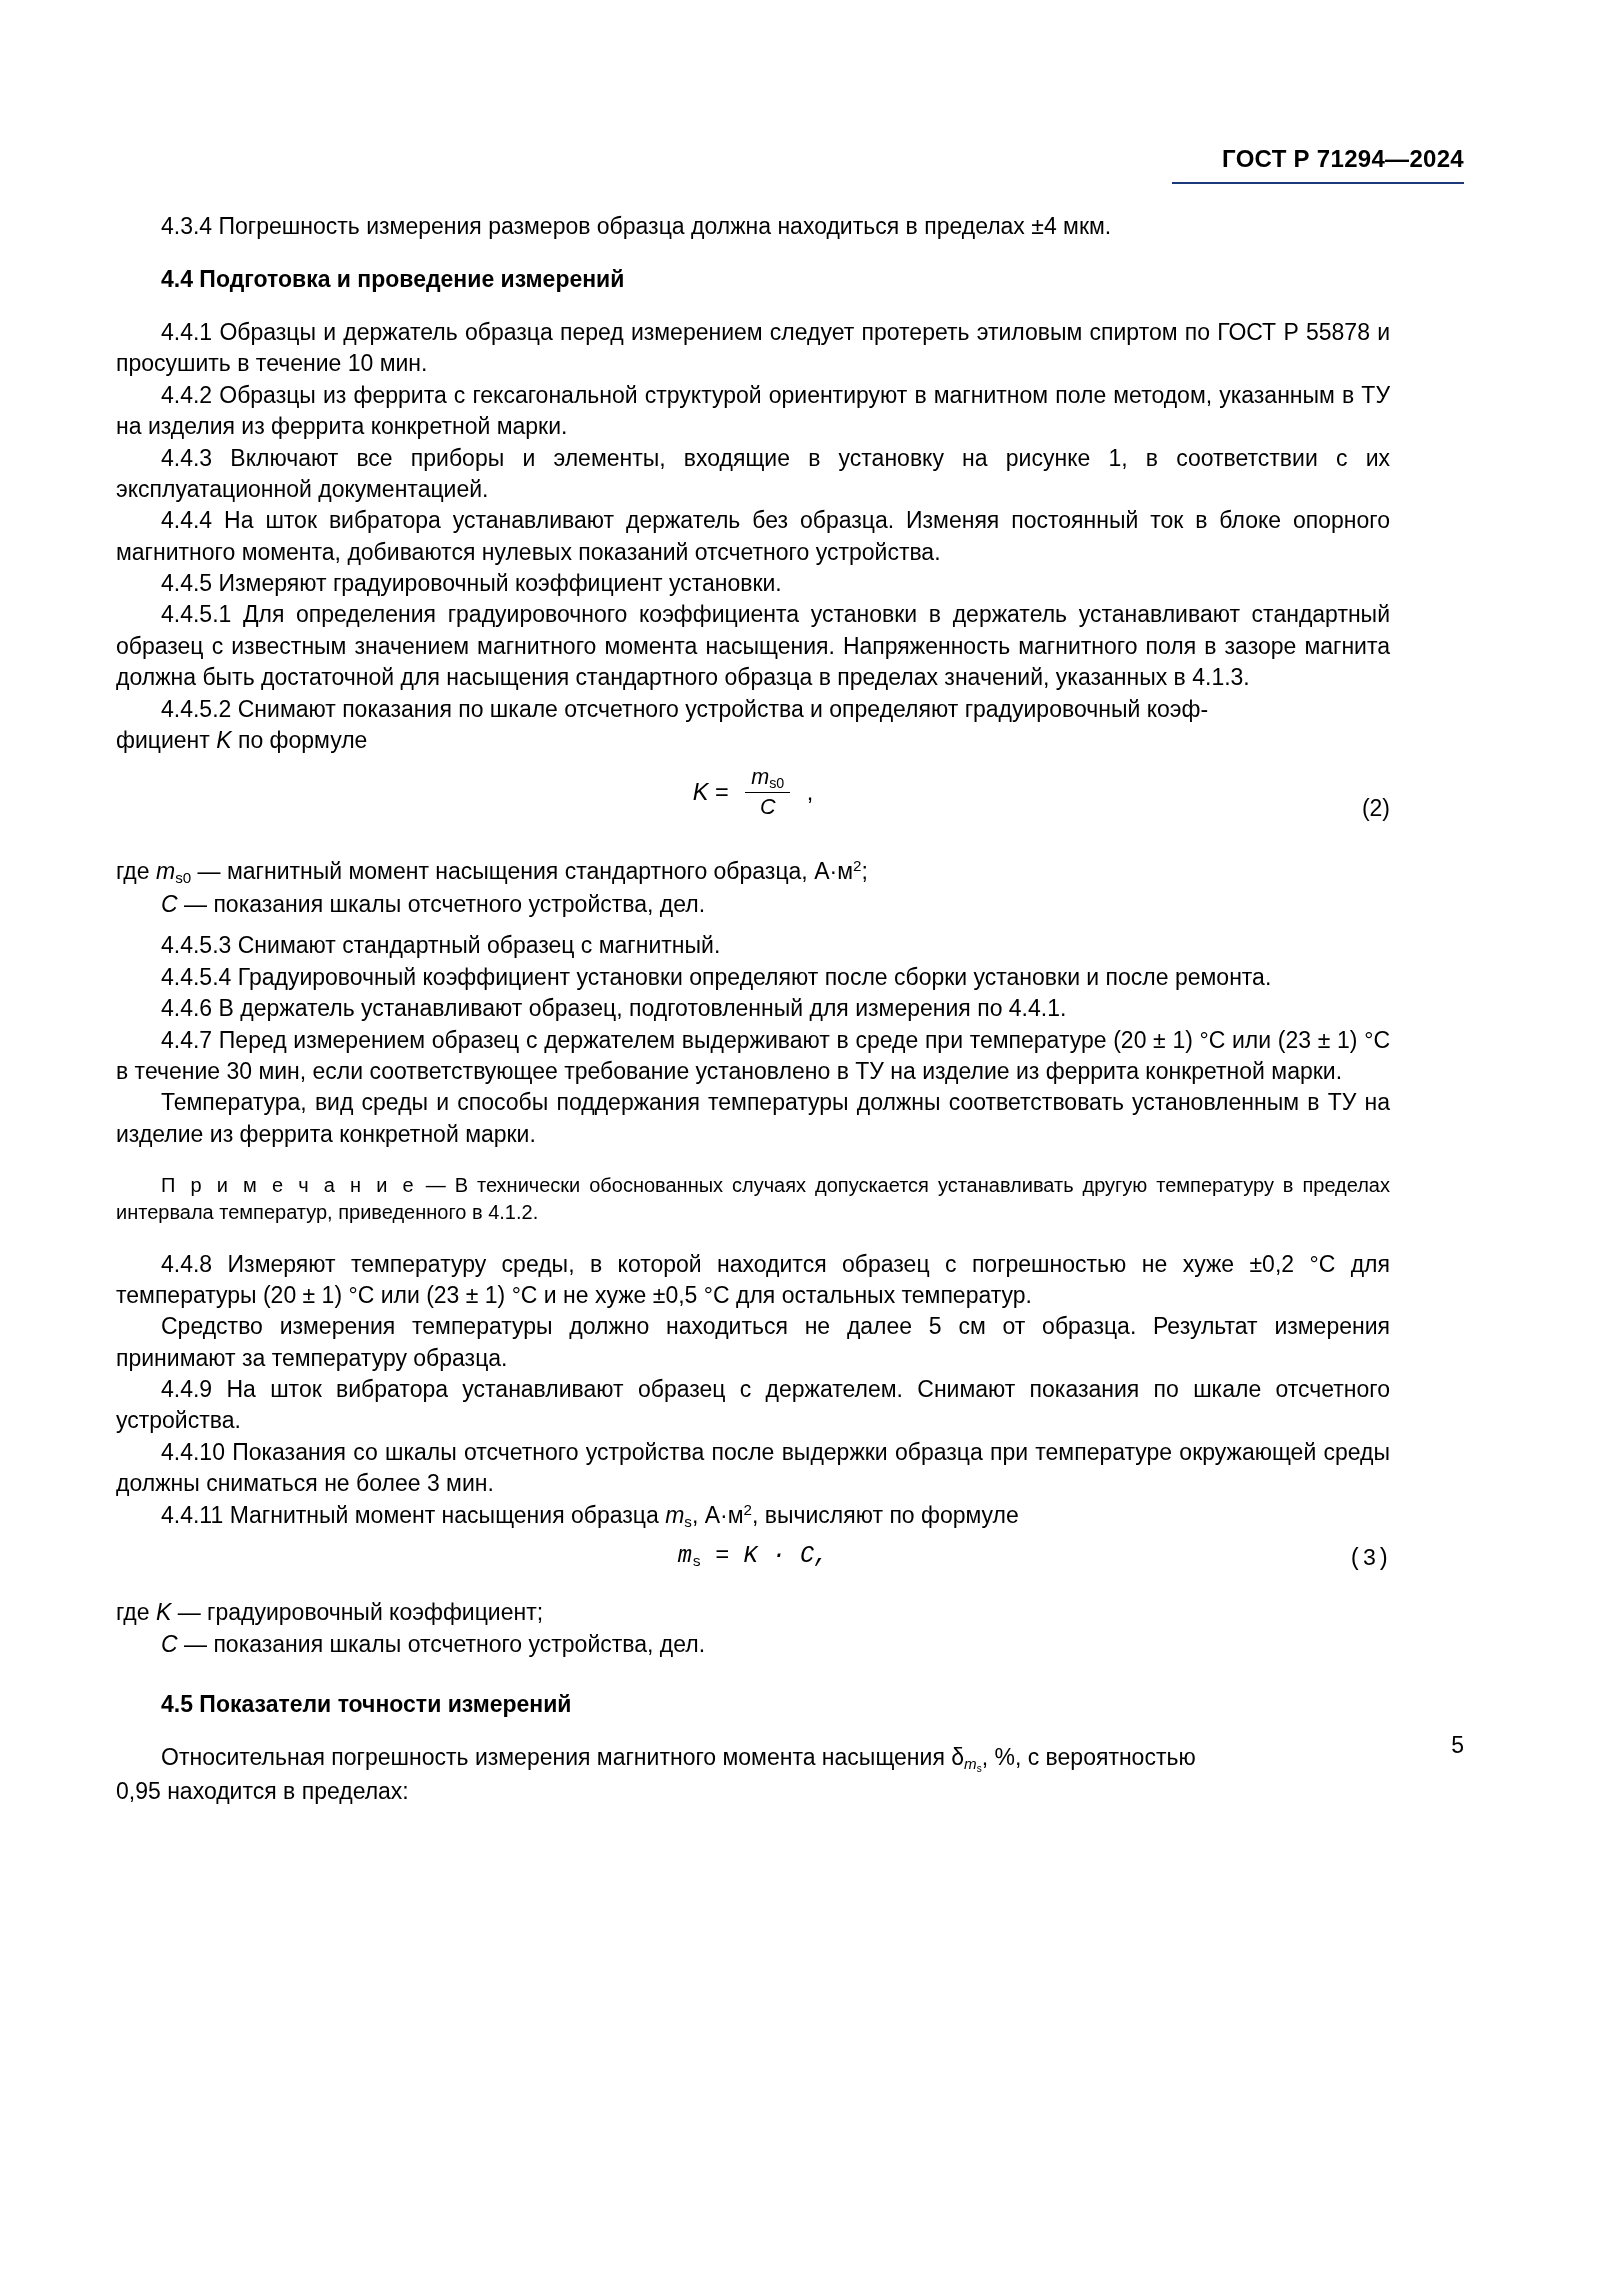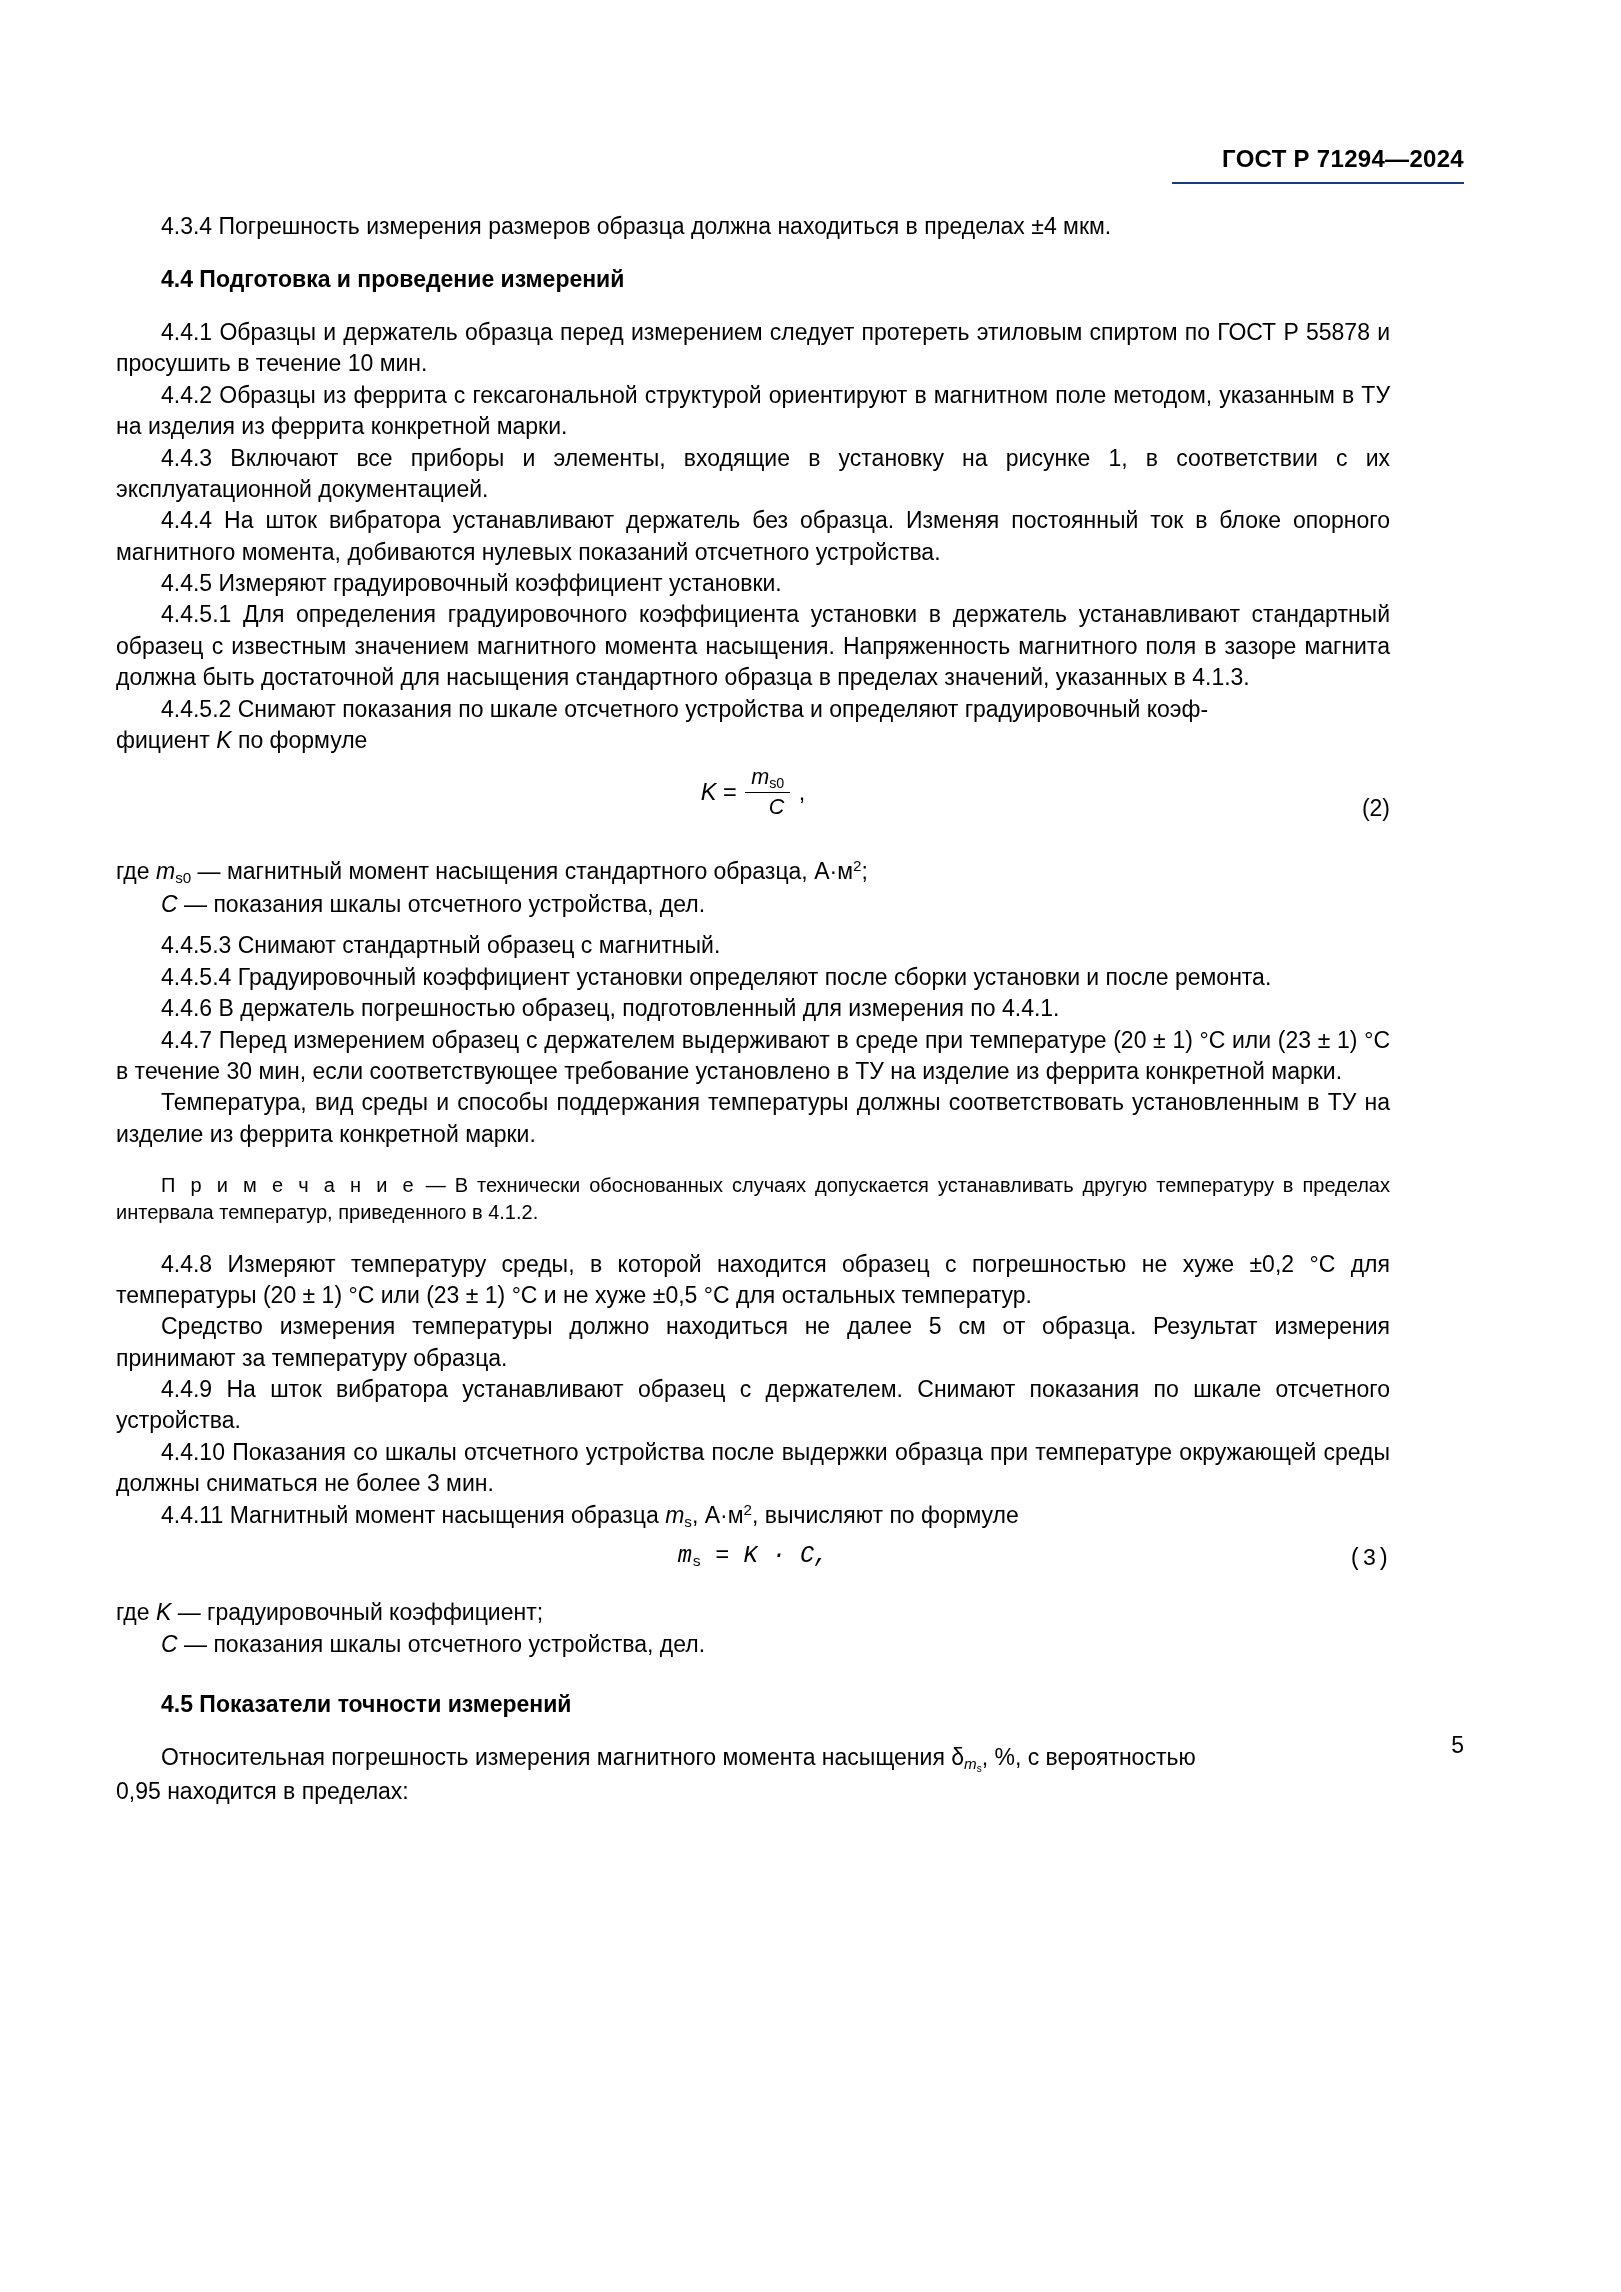--- a/index.html
+++ b/index.html
@@ -88,22 +88,22 @@
     font-size: 23.5px;
   }
   .eqnum {
     position: absolute;
     right: 0;
     font-size: 23px;
   }
   .frac {
     display: inline-block;
     vertical-align: middle;
-    text-align: right;
-    margin: 0 2px;
+    text-align: center;
+    margin: 0 10px;
     position: relative;
     top: -2px;
   }
   .frac .num {
     display: block;
     padding: 0 5.9px 1px 5.9px;
     border-bottom: 1.6px solid #000;
     font-size: 21.6px;
   }
   .frac .den {
@@ -162,21 +162,21 @@
       </div>
       <div class="eqnum" style="top:29px;">(2)</div>
     </div>
 
     <p class="where"><span>где </span><i>m</i><sub>s0</sub><span> — магнитный момент насыщения стандартного образца, А·м</span><sup>2</sup><span>;</span></p>
     <p class="where-ind"><i>C</i><span> — показания шкалы отсчетного устройства, дел.</span></p>
 
     <div class="gap-s"></div>
     <p class="indent">4.4.5.3 Снимают стандартный образец с магнитный.</p>
     <p class="indent">4.4.5.4 Градуировочный коэффициент установки определяют после сборки установки и после ремонта.</p>
-    <p class="indent">4.4.6 В держатель погрешностью образец, подготовленный для измерения по 4.4.1.</p>
+    <p class="indent">4.4.6 В держатель устанавливают образец, подготовленный для измерения по 4.4.1.</p>
     <p class="indent">4.4.7 Перед измерением образец с держателем выдерживают в среде при температуре (20 ± 1) °C или (23 ± 1) °C в течение 30 мин, если соответствующее требование установлено в ТУ на изделие из феррита конкретной марки.</p>
     <p class="indent">Температура, вид среды и способы поддержания температуры должны соответствовать установленным в ТУ на изделие из феррита конкретной марки.</p>
 
     <div class="gap-m"></div>
     <p class="note"><span class="spaced">П р и м е ч а н и е</span><span> — В технически обоснованных случаях допускается устанавливать другую температуру в пределах интервала температур, приведенного в 4.1.2.</span></p>
     <div class="gap-m"></div>
 
     <p class="indent">4.4.8 Измеряют температуру среды, в которой находится образец с погрешностью не хуже ±0,2 °C для температуры (20 ± 1) °C или (23 ± 1) °C и не хуже ±0,5 °C для остальных температур.</p>
     <p class="indent">Средство измерения температуры должно находиться не далее 5 см от образца. Результат измерения принимают за температуру образца.</p>
     <p class="indent">4.4.9 На шток вибратора устанавливают образец с держателем. Снимают показания по шкале отсчетного устройства.</p>

